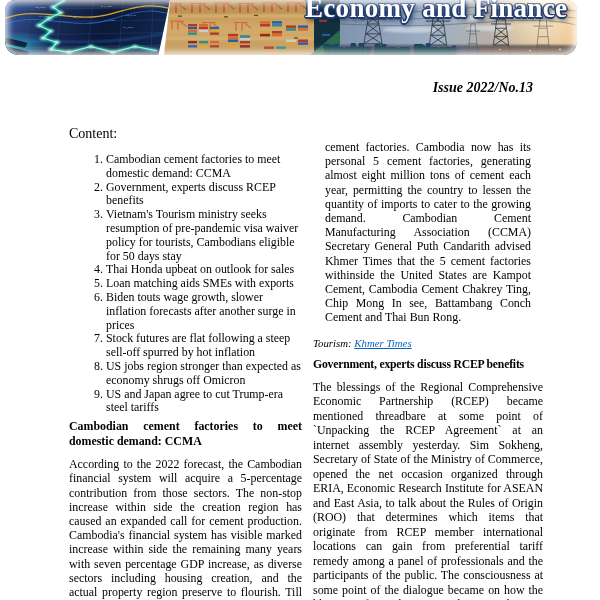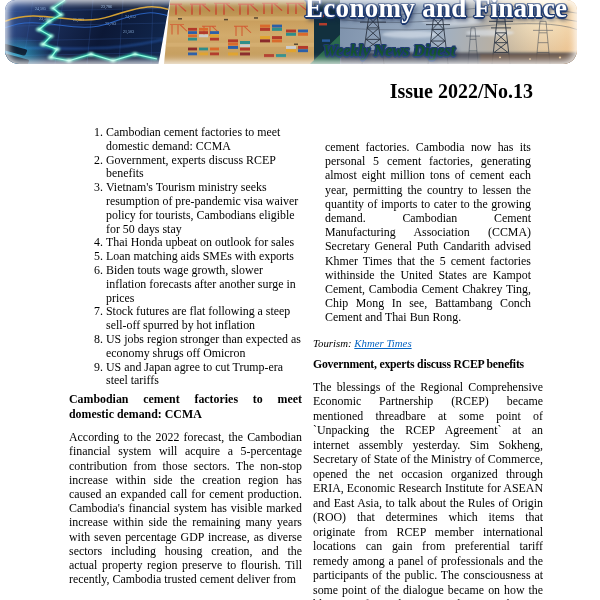--- a/index.html
+++ b/index.html
@@ -1,20 +1,20 @@
 <!DOCTYPE html>
 <html><head>
 <meta charset="utf-8">
 <style>
   html,body{margin:0;padding:0;background:#fff;}
   .page{position:relative;width:600px;height:600px;background:#ffffff;overflow:hidden;
         font-family:"Liberation Serif", serif;color:#000;}
 
   
-  .banner{position:absolute;left:5px;top:0;width:572px;height:64px;border-radius:10px 10px 14px 14px;
+  .banner{position:absolute;left:5px;top:0;width:572px;height:55px;border-radius:10px 10px 14px 14px;
           overflow:hidden;background:#fff;}
   .banner::after{content:"";position:absolute;inset:0;border-radius:inherit;pointer-events:none;
           box-shadow:inset 0 0 7px 3px rgba(255,255,255,.85);}
   .seg{position:absolute;top:0;height:100%;}
   .seg svg{display:block;width:100%;height:100%;}
   .seg-chart{left:0;width:165px;background:linear-gradient(115deg,#39599c 0%,#1b2f5c 26%,#0c1836 58%,#122a52 100%);
           clip-path:polygon(0 0,100% 0,93% 100%,0 100%);}
   .seg-port{left:159px;width:178px;background:linear-gradient(180deg,#a8823f 0%,#c89d5c 30%,#d2ab6c 55%,#c1995b 100%);
           clip-path:polygon(3.5% 0,100% 0,100% 100%,0 100%);}
   .seg-pylon{left:335px;width:237px;background:
@@ -22,21 +22,21 @@
           linear-gradient(100deg,#7e92ac 0%,#9fb0c4 42%,#c3b096 75%,#efba7e 100%);}
 
   .m-title{position:absolute;left:300px;top:-7px;font-size:27px;font-weight:bold;color:#fff;
           letter-spacing:.3px;white-space:nowrap;
           text-shadow:-1.5px 0 #1e3a70,1.5px 0 #1e3a70,0 -1.5px #1e3a70,0 1.5px #1e3a70,
           -1px -1px #1e3a70,1px 1px #1e3a70,-1px 1px #1e3a70,1px -1px #1e3a70,2px 3px 4px rgba(12,28,66,.9);}
   .m-sub{position:absolute;left:318px;top:42px;font-size:16px;font-style:italic;font-weight:bold;color:#14532d;
           white-space:nowrap;
           text-shadow:-1.5px 0 #1e3a70,1.5px 0 #1e3a70,0 -1.5px #1e3a70,0 1.5px #1e3a70,
           -1px -1px #1e3a70,1px 1px #1e3a70,-1px 1px #1e3a70,1px -1px #1e3a70,2px 3px 4px rgba(12,28,66,.9);}
-  .issue{position:absolute;top:80px;right:67px;font-size:20px;font-weight:bold;}
+  .issue{position:absolute;top:80px;right:67px;font-size:14px;font-weight:bold;font-style:italic;}
 
   
   .col{position:absolute;font-size:11.9px;line-height:14.2px;}
   .col-left{left:69px;top:126px;width:233px;}
   .col-right{left:313px;top:128px;width:230px;}
 
   .toc-heading{font-size:14px;line-height:16px;margin:0 0 11px 0;}
   ol.toc{margin:0;padding:0 0 0 37px;line-height:13.8px;}
   ol.toc li{margin:0;text-align:left;}
 
@@ -240,20 +240,21 @@
       </svg>
     </div>
 
     <div class="m-title">Economy and Finance</div>
     <div class="m-sub">Weekly News Digest</div>
   </div>
 
   <div class="issue">Issue 2022/No.13</div>
 
   <div class="col col-left">
+    <div class="toc-heading">Content:</div>
     <ol class="toc">
       <li>Cambodian cement factories to meet domestic demand: CCMA</li>
       <li>Government, experts discuss RCEP benefits</li>
       <li>Vietnam's Tourism ministry seeks resumption of pre-pandemic visa waiver policy for tourists, Cambodians eligible for 50 days stay</li>
       <li>Thai Honda upbeat on outlook for sales</li>
       <li>Loan matching aids SMEs with exports</li>
       <li>Biden touts wage growth, slower inflation forecasts after another surge in prices</li>
       <li>Stock futures are flat following a steep sell-off spurred by hot inflation</li>
       <li>US jobs region stronger than expected as economy shrugs off Omicron</li>
       <li>US and Japan agree to cut Trump-era steel tariffs</li>

